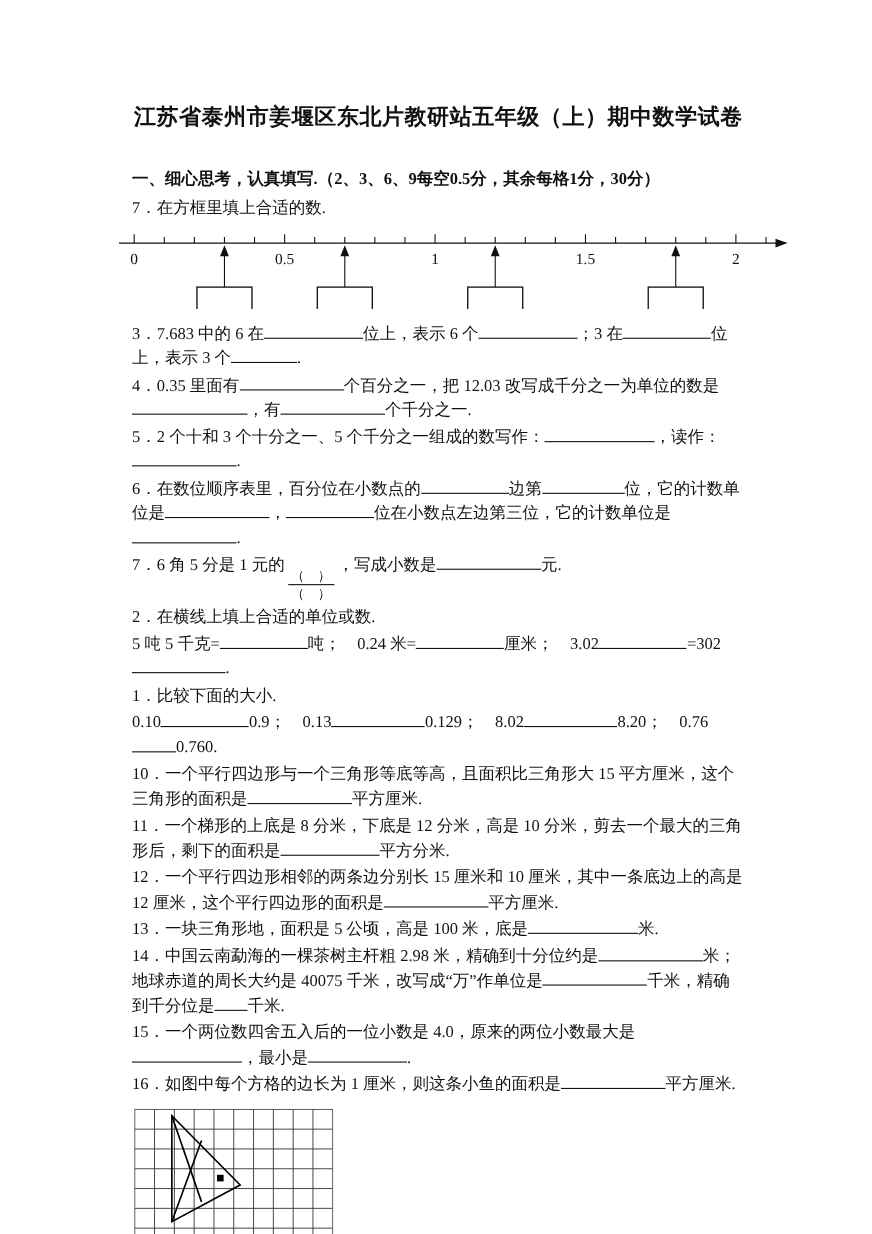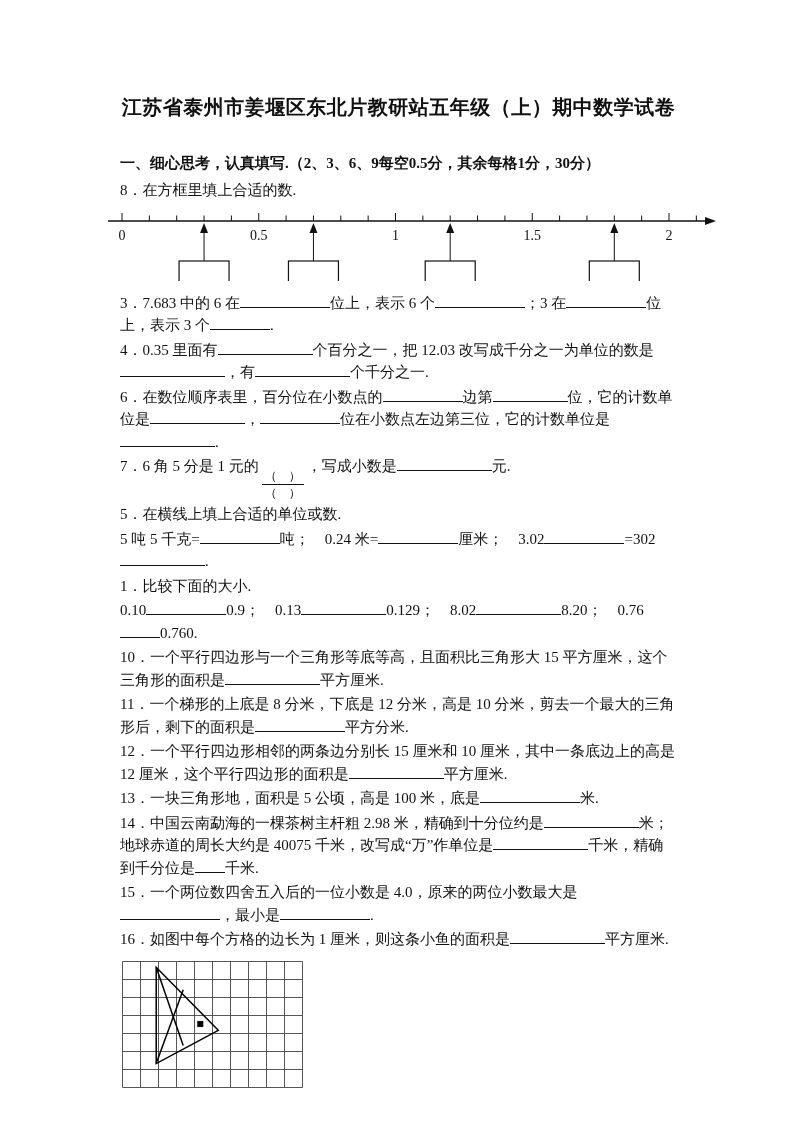--- a/index.html
+++ b/index.html
@@ -57,21 +57,21 @@
 </style>
 </head>
 <body>
 
 <div class="page">
 
   <h1 class="title">江苏省泰州市姜堰区东北片教研站五年级（上）期中数学试卷</h1>
 
   <p class="section">一、细心思考，认真填写.（2、3、6、9每空0.5分，其余每格1分，30分）</p>
 
-  <p class="q">8．在方框里填上合适的数.</p>
+  <p class="q">7．在方框里填上合适的数.</p>
 
   <div class="figure nl">
     <svg id="numberline-svg" width="620" height="74">
         <line x1="0" y1="14" x2="599" y2="14" stroke="#111" stroke-width="1.3"></line>
         <polygon points="608,14 597,10 597,18" fill="#111"></polygon>
         <line x1="14" y1="14" x2="14" y2="6" stroke="#111" stroke-width="1"></line>
         <line x1="41.35" y1="14" x2="41.35" y2="8.5" stroke="#111" stroke-width="1"></line>
         <line x1="68.7" y1="14" x2="68.7" y2="8.5" stroke="#111" stroke-width="1"></line>
         <line x1="96.05000000000001" y1="14" x2="96.05000000000001" y2="8.5" stroke="#111" stroke-width="1"></line>
         <line x1="123.4" y1="14" x2="123.4" y2="8.5" stroke="#111" stroke-width="1"></line>
@@ -107,26 +107,27 @@
         <polygon points="342.2,16 338.2,26 346.2,26" fill="#111"></polygon>
         <rect x="317.2" y="54" width="50" height="25" fill="none" stroke="#111" stroke-width="1.2"></rect>
         <line x1="506.3" y1="23" x2="506.3" y2="54" stroke="#111" stroke-width="1"></line>
         <polygon points="506.3,16 502.3,26 510.3,26" fill="#111"></polygon>
         <rect x="481.3" y="54" width="50" height="25" fill="none" stroke="#111" stroke-width="1.2"></rect>
       </svg>
   </div>
 
   <p class="q">3．7.683 中的 6 在<span class="blank" style="width: 90px;"></span>位上，表示 6 个<span class="blank" style="width: 90px;"></span>；3 在<span class="blank" style="width: 80px;"></span>位上，表示 3 个<span class="blank" style="width: 60px;"></span>.</p>
   <p class="q">4．0.35 里面有<span class="blank" style="width: 95px;"></span>个百分之一，把 12.03 改写成千分之一为单位的数是<span class="blank" style="width: 105px;"></span>，有<span class="blank" style="width: 95px;"></span>个千分之一.</p>
+  <p class="q">5．2 个十和 3 个十分之一、5 个千分之一组成的数写作：<span class="blank" style="width: 100px;"></span>，读作：<span class="blank" style="width: 95px;"></span>.</p>
   <p class="q">6．在数位顺序表里，百分位在小数点的<span class="blank" style="width: 80px;"></span>边第<span class="blank" style="width: 75px;"></span>位，它的计数单位是<span class="blank" style="width: 95px;"></span>，<span class="blank" style="width: 80px;"></span>位在小数点左边第三位，它的计数单位是<span class="blank" style="width: 95px;"></span>.</p>
   <p class="q">7．6 角 5 分是 1 元的<span class="frac">
         <span class="fnum">（　）</span>
         <span class="fden">（　）</span>
       </span>，写成小数是<span class="blank" style="width: 95px;"></span>元.</p>
-  <p class="q">5．在横线上填上合适的单位或数.</p>
+  <p class="q">2．在横线上填上合适的单位或数.</p>
   <p class="q">5 吨 5 千克=<span class="blank" style="width: 80px;"></span>吨；　0.24 米=<span class="blank" style="width: 80px;"></span>厘米；　3.02<span class="blank" style="width: 80px;"></span>=302<span class="blank" style="width: 85px;"></span>.</p>
   <p class="q">1．比较下面的大小.</p>
   <p class="q">0.10<span class="blank" style="width: 80px;"></span>0.9；　0.13<span class="blank" style="width: 85px;"></span>0.129；　8.02<span class="blank" style="width: 85px;"></span>8.20；　0.76<span class="blank" style="width: 40px;"></span>0.760.</p>
   <p class="q">10．一个平行四边形与一个三角形等底等高，且面积比三角形大 15 平方厘米，这个三角形的面积是<span class="blank" style="width: 95px;"></span>平方厘米.</p>
   <p class="q">11．一个梯形的上底是 8 分米，下底是 12 分米，高是 10 分米，剪去一个最大的三角形后，剩下的面积是<span class="blank" style="width: 90px;"></span>平方分米.</p>
   <p class="q">12．一个平行四边形相邻的两条边分别长 15 厘米和 10 厘米，其中一条底边上的高是 12 厘米，这个平行四边形的面积是<span class="blank" style="width: 95px;"></span>平方厘米.</p>
   <p class="q">13．一块三角形地，面积是 5 公顷，高是 100 米，底是<span class="blank" style="width: 100px;"></span>米.</p>
   <p class="q">14．中国云南勐海的一棵茶树主杆粗 2.98 米，精确到十分位约是<span class="blank" style="width: 95px;"></span>米；地球赤道的周长大约是 40075 千米，改写成“万”作单位是<span class="blank" style="width: 95px;"></span>千米，精确到千分位是<span class="blank" style="width: 30px;"></span>千米.</p>
   <p class="q">15．一个两位数四舍五入后的一位小数是 4.0，原来的两位小数最大是<span class="blank" style="width: 100px;"></span>，最小是<span class="blank" style="width: 90px;"></span>.</p>
   <p class="q">16．如图中每个方格的边长为 1 厘米，则这条小鱼的面积是<span class="blank" style="width: 95px;"></span>平方厘米.</p>

